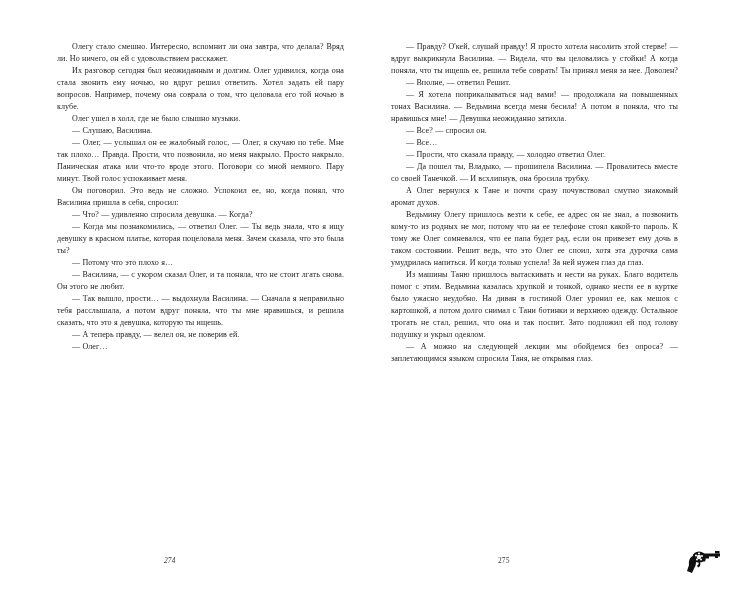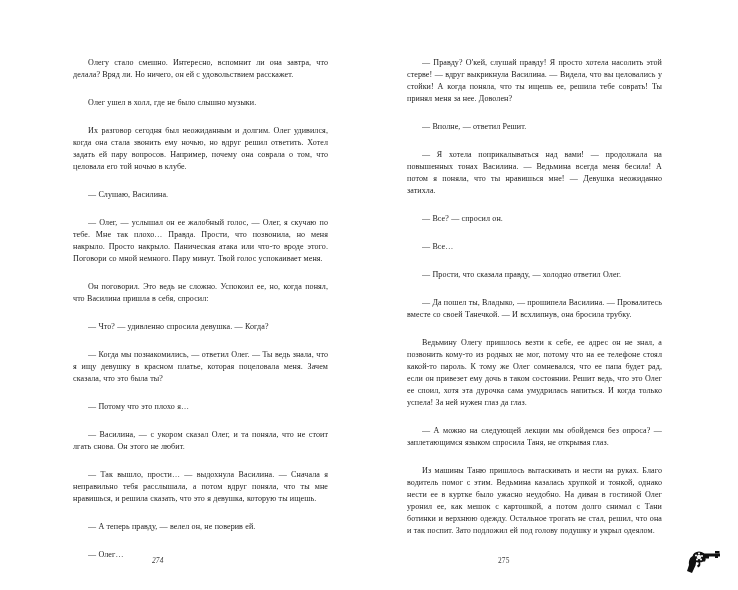--- a/index.html
+++ b/index.html
@@ -41,54 +41,54 @@
     line-height: 12.02px;
     letter-spacing: 0.01em;
     word-spacing: 0.02em;
     hyphens: manual;
     -webkit-hyphens: manual;
   }
   .page.left .textblock  { left: 57px; }
   .page.right .textblock { left: 22px; }
 
   .textblock p {
-    margin: 16px;
+    margin: 0;
     text-indent: 15px;
   }
 
   .folio {
     position: absolute;
     bottom: 25px;
     font-size: 7.4px;
     color: #3a3a3a;
     letter-spacing: 0.02em;
   }
-  .page.left .folio  { left: 152px; font-style: italic; }
+  .page.left .folio  { left: 164px; font-style: italic; }
   .page.right .folio { left: 129px; }
 
   .vignette {
     position: absolute;
     right: 14px;
     bottom: 13px;
     width: 44px;
     height: 32px;
     pointer-events: none;
   }
   .vignette svg { display: block; }
 </style>
 </head>
 <body>
 
 <div id="spread">
 
   <div class="page left">
     <div class="textblock">
       <p>Олегу стало смешно. Интересно, вспомнит ли она завтра, что делала? Вряд ли. Но ничего, он ей с удовольствием расскажет.</p>
+      <p>Их разговор сегодня был неожиданным и долгим. Олег удивился, когда она стала звонить ему ночью, но вдруг решил ответить. Хотел задать ей пару вопросов. Например, почему она соврала о том, что целовала его той ночью в клубе.</p>
       <p>Олег ушел в холл, где не было слышно музыки.</p>
-      <p>Их разговор сегодня был неожиданным и долгим. Олег удивился, когда она стала звонить ему ночью, но вдруг решил ответить. Хотел задать ей пару вопросов. Например, почему она соврала о том, что целовала его той ночью в клубе.</p>
       <p>— Слушаю, Василина.</p>
       <p>— Олег, — услышал он ее жалобный голос, — Олег, я скучаю по тебе. Мне так плохо… Правда. Прости, что позвонила, но меня накрыло. Просто накрыло. Паническая атака или что-то вроде этого. Поговори со мной немного. Пару минут. Твой голос успокаивает меня.</p>
       <p>Он поговорил. Это ведь не сложно. Успокоил ее, но, когда понял, что Василина пришла в себя, спросил:</p>
       <p>— Что? — удивленно спросила девушка. — Когда?</p>
       <p>— Когда мы познакомились, — ответил Олег. — Ты ведь знала, что я ищу девушку в красном платье, которая поцеловала меня. Зачем сказала, что это была ты?</p>
       <p>— Потому что это плохо я…</p>
       <p>— Василина, — с укором сказал Олег, и та поняла, что не стоит лгать снова. Он этого не любит.</p>
       <p>— Так вышло, прости… — выдохнула Василина. — Сначала я неправильно тебя расслышала, а потом вдруг поняла, что ты мне нравишься, и решила сказать, что это я девушка, которую ты ищешь.</p>
       <p>— А теперь правду, — велел он, не поверив ей.</p>
       <p>— Олег…</p>
@@ -98,23 +98,24 @@
 
   <div class="page right">
     <div class="textblock">
       <p>— Правду? О'кей, слушай правду! Я просто хотела насолить этой стерве! — вдруг выкрикнула Василина. — Видела, что вы целовались у стойки! А когда поняла, что ты ищешь ее, решила тебе соврать! Ты принял меня за нее. Доволен?</p>
       <p>— Вполне, — ответил Решит.</p>
       <p>— Я хотела поприкалываться над вами! — продолжала на повышенных тонах Василина. — Ведьмина всегда меня бесила! А потом я поняла, что ты нравишься мне! — Девушка неожиданно затихла.</p>
       <p>— Все? — спросил он.</p>
       <p>— Все…</p>
       <p>— Прости, что сказала правду, — холодно ответил Олег.</p>
       <p>— Да пошел ты, Владыко, — прошипела Василина. — Провалитесь вместе со своей Танечкой. — И всхлипнув, она бросила трубку.</p>
+      <p>А Олег вернулся к Тане и почти сразу почувствовал смутно знакомый аромат духов.</p>
       <p>Ведьмину Олегу пришлось везти к себе, ее адрес он не знал, а позвонить кому-то из родных не мог, потому что на ее телефоне стоял какой-то пароль. К тому же Олег сомневался, что ее папа будет рад, если он привезет ему дочь в таком состоянии. Решит ведь, что это Олег ее споил, хотя эта дурочка сама умудрилась напиться. И когда только успела! За ней нужен глаз да глаз.</p>
+      <p>Из машины Таню пришлось вытаскивать и нести на руках. Благо водитель помог с этим. Ведьмина казалась хрупкой и тонкой, однако нести ее в куртке было ужасно неудобно. На диван в гостиной Олег уронил ее, как мешок с картошкой, а потом долго снимал с Тани ботинки и верхнюю одежду. Остальное трогать не стал, решил, что она и так поспит. Зато подложил ей под голову подушку и укрыл одеялом.</p>
       <p>— А можно на следующей лекции мы обойдемся без опроса? — заплетающимся языком спросила Таня, не открывая глаз.</p>
-      <p>Из машины Таню пришлось вытаскивать и нести на руках. Благо водитель помог с этим. Ведьмина казалась хрупкой и тонкой, однако нести ее в куртке было ужасно неудобно. На диван в гостиной Олег уронил ее, как мешок с картошкой, а потом долго снимал с Тани ботинки и верхнюю одежду. Остальное трогать не стал, решил, что она и так поспит. Зато подложил ей под голову подушку и укрыл одеялом.</p>
     </div>
     <div class="folio">275</div>
 
     <div class="vignette">
       <svg width="44" height="32" viewBox="0 0 88 64" xmlns="http://www.w3.org/2000/svg" aria-hidden="true">
         <g fill="#111111">
           <path d="M44 17 L80 17 L80 23 L76 23 L76 26 L70 26 L70 23 L58 23 L58 27 L46 27 Z"></path>
           <path d="M70 12 L79 12 L79 17 L70 17 Z"></path>
           <ellipse cx="38" cy="24" rx="13" ry="11"></ellipse>
           <circle cx="38" cy="24" r="4.4" fill="#f4f4f4"></circle>

